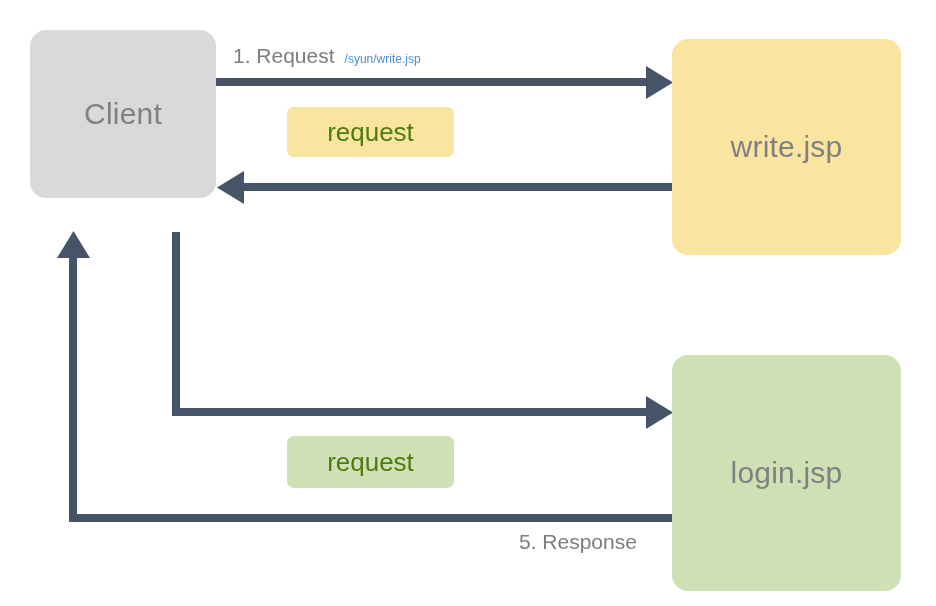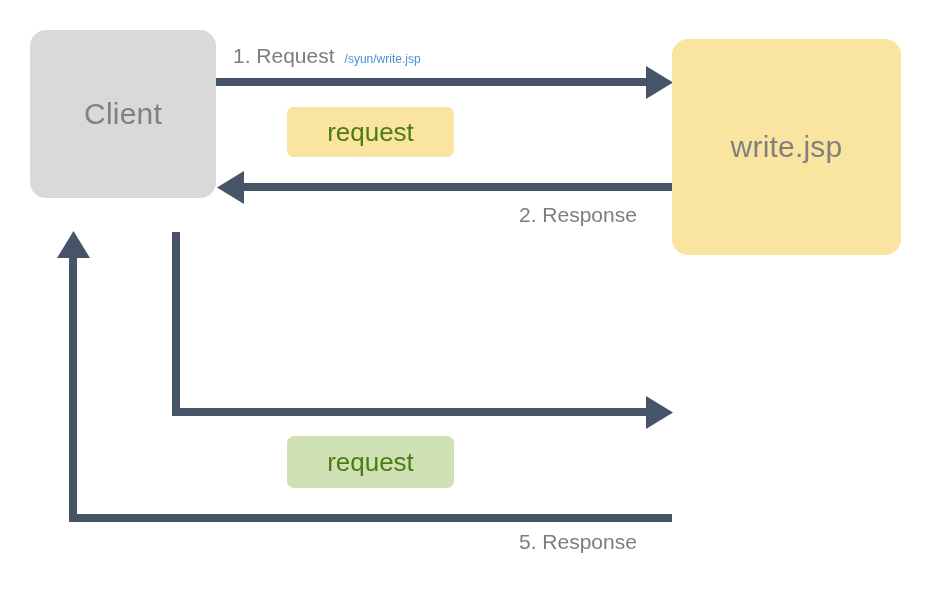--- a/index.html
+++ b/index.html
@@ -154,36 +154,36 @@
   </svg>
 
   <div class="node node-client">
     <span>Client</span>
   </div>
 
   <div class="node node-write">
     <span>write.jsp</span>
   </div>
 
+  <div class="node node-login">
+    <span>login.jsp</span>
+  </div>
 
   <div class="badge badge-write">
     <span>request</span>
   </div>
 
   <div class="badge badge-login">
     <span>request</span>
   </div>
 
   <div class="edge-label label-1">
     <span>1. Request</span>
     <span class="edge-url">/syun/write.jsp</span>
   </div>
 
-  <div class="edge-label label-2">
-    <span>2. Response</span>
-  </div>
 
 
   <div class="edge-label label-4">
     <span>5. Response</span>
   </div>
 
 </div>
 
 </body></html>

